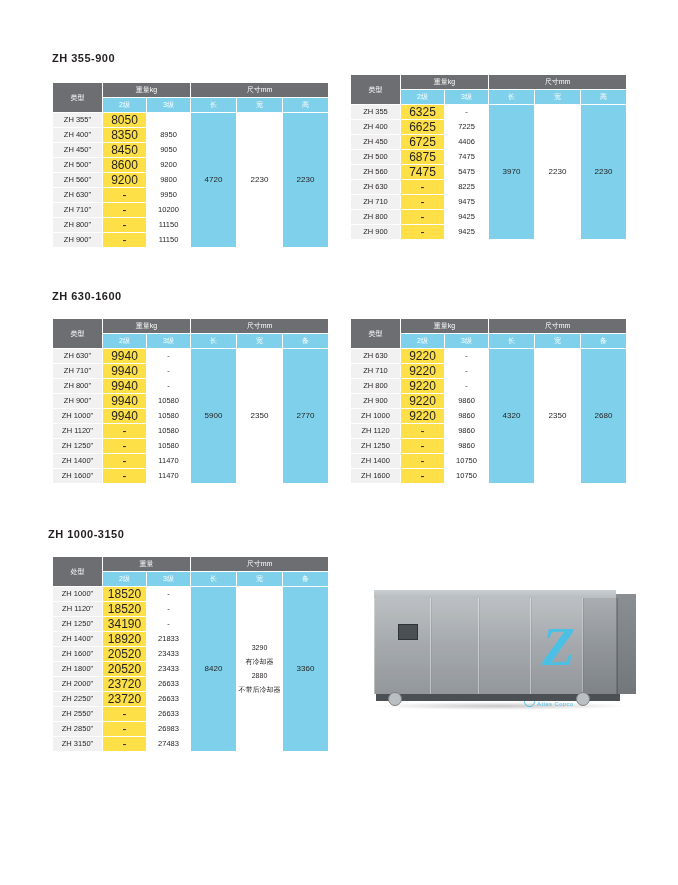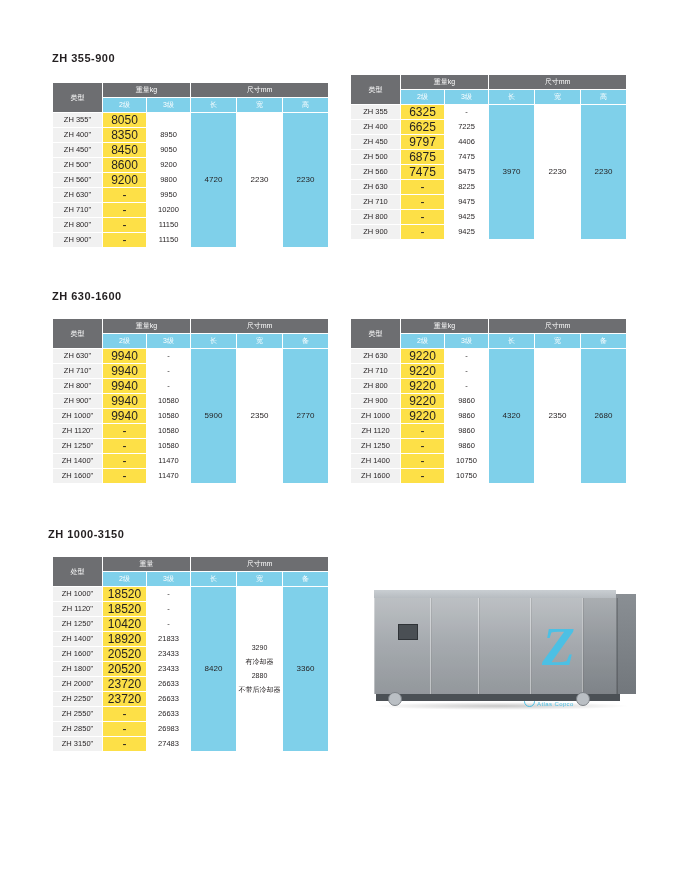--- a/index.html
+++ b/index.html
@@ -294,21 +294,21 @@
       <td class="cell-dim-white" rowspan="9">2230</td>
       <td class="cell-dim-blue" rowspan="9">2230</td>
     </tr>
     <tr>
       <td class="cell-model">ZH 400</td>
       <td class="cell-wt">6625</td>
       <td class="cell-wt-white">7225</td>
     </tr>
     <tr>
       <td class="cell-model">ZH 450</td>
-      <td class="cell-wt">9797</td>
+      <td class="cell-wt">6725</td>
       <td class="cell-wt-white">4406</td>
     </tr>
     <tr>
       <td class="cell-model">ZH 500</td>
       <td class="cell-wt">6875</td>
       <td class="cell-wt-white">7475</td>
     </tr>
     <tr>
       <td class="cell-model">ZH 560</td>
       <td class="cell-wt">7475</td>
@@ -522,21 +522,21 @@
       </td>
       <td class="cell-dim-blue" rowspan="11">3360</td>
     </tr>
     <tr>
       <td class="cell-model">ZH 1120"</td>
       <td class="cell-wt">18520</td>
       <td class="cell-wt-white">-</td>
     </tr>
     <tr>
       <td class="cell-model">ZH 1250"</td>
-      <td class="cell-wt">10420</td>
+      <td class="cell-wt">34190</td>
       <td class="cell-wt-white">-</td>
     </tr>
     <tr>
       <td class="cell-model">ZH 1400"</td>
       <td class="cell-wt">18920</td>
       <td class="cell-wt-white">21833</td>
     </tr>
     <tr>
       <td class="cell-model">ZH 1600"</td>
       <td class="cell-wt">20520</td>

